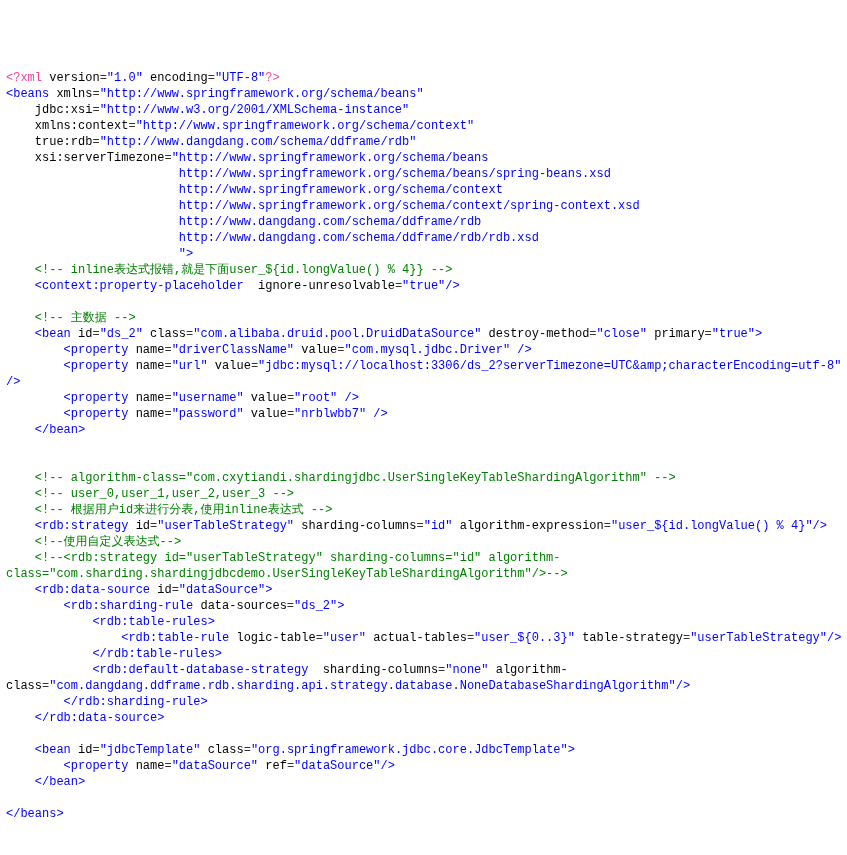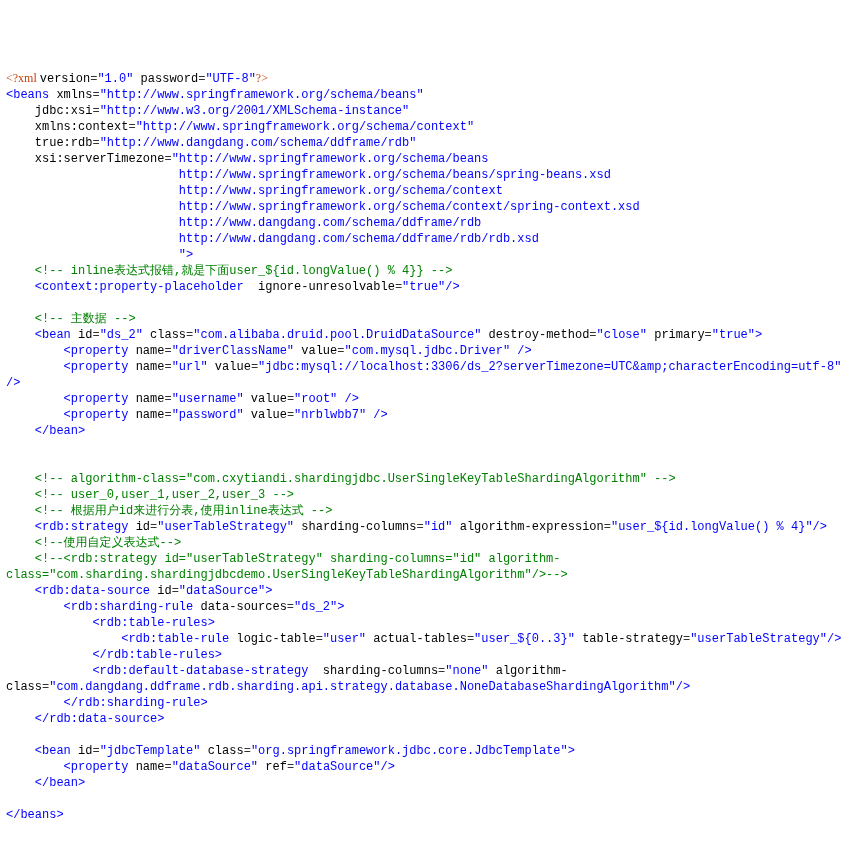--- a/index.html
+++ b/index.html
@@ -10,29 +10,29 @@
     line-height: 16px;
     background: #ffffff;
     color: #333;
     white-space: pre;
     overflow-x: auto;
   }
   .code-block { display: block; }
   .tag { color: #0000ff; }
   .attr-name { color: #000000; }
   .attr-val { color: #0000ff; }
-  .pi { color: #c2410c; font-family: Liberation Serif, serif; }
+  .pi { color: #ec4899; }
   .comment { color: #008000; }
 </style>
 </head>
 <body>
 
 
 
-<div class="code-block"><span class="pi">&lt;?xml </span><span class="attr-name">version</span><span>=</span><span class="attr-val">"1.0"</span><span class="attr-name"> password</span><span>=</span><span class="attr-val">"UTF-8"</span><span class="pi">?&gt;</span>
+<div class="code-block"><span class="pi">&lt;?xml </span><span class="attr-name">version</span><span>=</span><span class="attr-val">"1.0"</span><span class="attr-name"> encoding</span><span>=</span><span class="attr-val">"UTF-8"</span><span class="pi">?&gt;</span>
 <span class="tag">&lt;beans </span><span class="attr-name">xmlns</span><span>=</span><span class="attr-val">"http://www.springframework.org/schema/beans"</span>
     <span class="attr-name">jdbc:xsi</span><span>=</span><span class="attr-val">"http://www.w3.org/2001/XMLSchema-instance"</span>
     <span class="attr-name">xmlns:context</span><span>=</span><span class="attr-val">"http://www.springframework.org/schema/context"</span>
     <span class="attr-name">true:rdb</span><span>=</span><span class="attr-val">"http://www.dangdang.com/schema/ddframe/rdb"</span>
     <span class="attr-name">xsi:serverTimezone</span><span>=</span><span class="attr-val">"http://www.springframework.org/schema/beans</span>
                         <span class="attr-val">http://www.springframework.org/schema/beans/spring-beans.xsd</span>
                         <span class="attr-val">http://www.springframework.org/schema/context</span>
                         <span class="attr-val">http://www.springframework.org/schema/context/spring-context.xsd</span>
                         <span class="attr-val">http://www.dangdang.com/schema/ddframe/rdb</span>
                         <span class="attr-val">http://www.dangdang.com/schema/ddframe/rdb/rdb.xsd</span>

